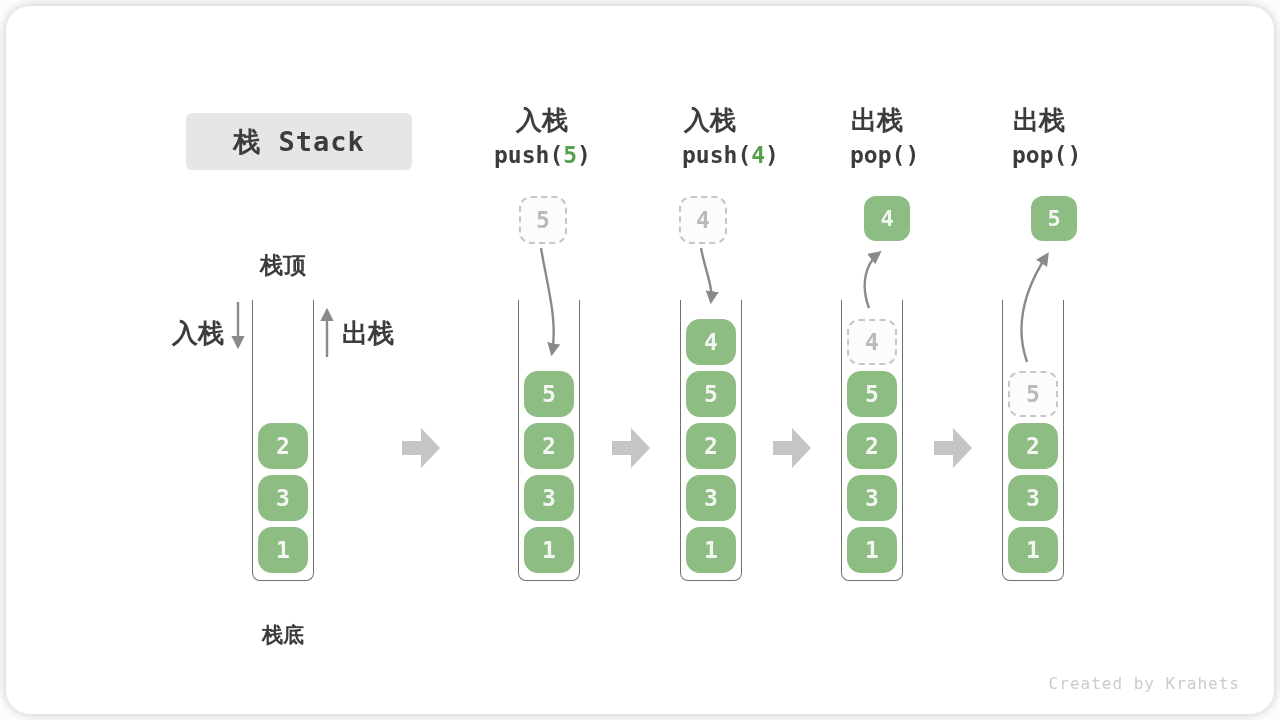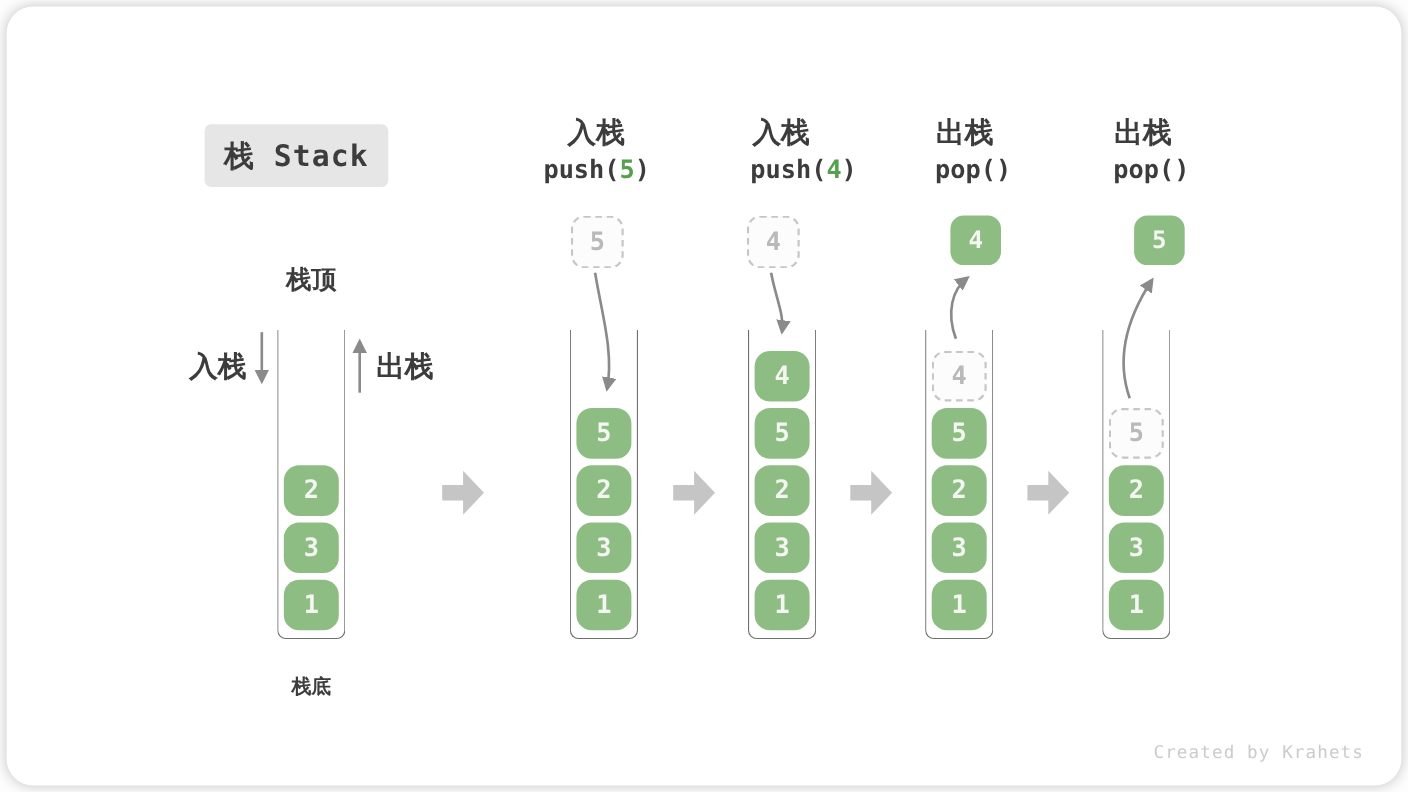--- a/index.html
+++ b/index.html
@@ -6,32 +6,32 @@
   #canvas{
     position:relative;width:1280px;height:720px;overflow:hidden;
     font-family:"Liberation Sans","DejaVu Sans",sans-serif;
   }
   .card{
     position:absolute;left:6px;top:6px;right:6px;bottom:6px;
     background:#ffffff;border-radius:24px;
     box-shadow:0 0 12px rgba(0,0,0,0.22);
   }
   .title-badge{
-    position:absolute;left:186px;top:113px;width:167px;height:57px;
+    position:absolute;left:186px;top:113px;width:226px;height:57px;
     background:var(--title-bg,#e6e6e6);border-radius:6px;
     display:flex;align-items:center;justify-content:center;
     font-family:"DejaVu Sans Mono","Liberation Mono",monospace;
     font-weight:bold;font-size:27px;color:var(--label-dark,#3c3c3c);
     letter-spacing:1px;
   }
   .cjk{
     position:absolute;font-weight:bold;font-size:26px;line-height:26px;
     color:var(--label-dark,#3c3c3c);white-space:nowrap;
   }
-  .center{text-align:center;}
+  .center{text-align:center;margin-top:11px;}
   .code{
     position:absolute;font-family:"DejaVu Sans Mono","Liberation Mono",monospace;
     font-size:23px;line-height:28px;font-weight:bold;color:var(--label-dark,#3c3c3c);
     white-space:nowrap;
   }
   .code .arg{color:var(--accent-green,#55a04e);}
   .tube{
     position:absolute;top:300px;width:62px;height:281px;box-sizing:border-box;
     border-left:1.5px solid var(--tube-stroke,#6f6f6f);
     border-right:1.5px solid var(--tube-stroke,#6f6f6f);
@@ -67,21 +67,21 @@
 <div id="canvas">
   <div class="card"></div>
 
   <div class="title-badge">
     <span>栈 Stack</span>
   </div>
 
   <div class="cjk center" style="left:252px;top:241px;width:62px;font-size:23px">栈顶</div>
   <div class="cjk" style="left:166px;top:320px;width:58px;text-align:right">入栈</div>
   <div class="cjk" style="left:342px;top:320px">出栈</div>
-  <div class="cjk center" style="left:252px;top:611px;width:62px;font-size:18px">栈底</div>
+  <div class="cjk center" style="left:252px;top:611px;width:62px;font-size:21px">栈底</div>
 
   <div class="tube" style="left:252px"></div>
   <div class="box" style="left:258px;top:423px">2</div>
   <div class="box" style="left:258px;top:475px">3</div>
   <div class="box" style="left:258px;top:527px">1</div>
 
   <div class="cjk" style="left:516px;top:107px">入栈</div>
   <div class="code" style="left:494px;top:141px"><span>push(</span><span class="arg">5</span><span>)</span></div>
   <div class="box ghost ghost-free" style="left:519px;top:196px">5</div>
   <div class="tube" style="left:518px"></div>

